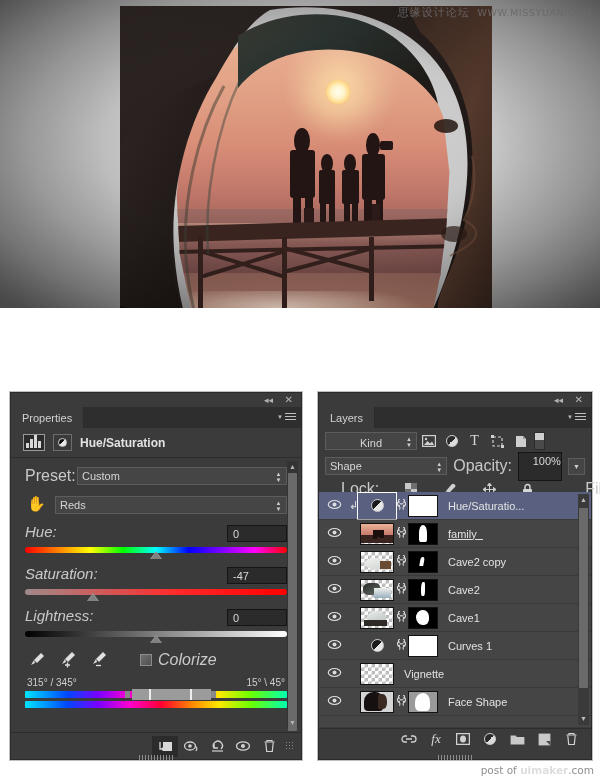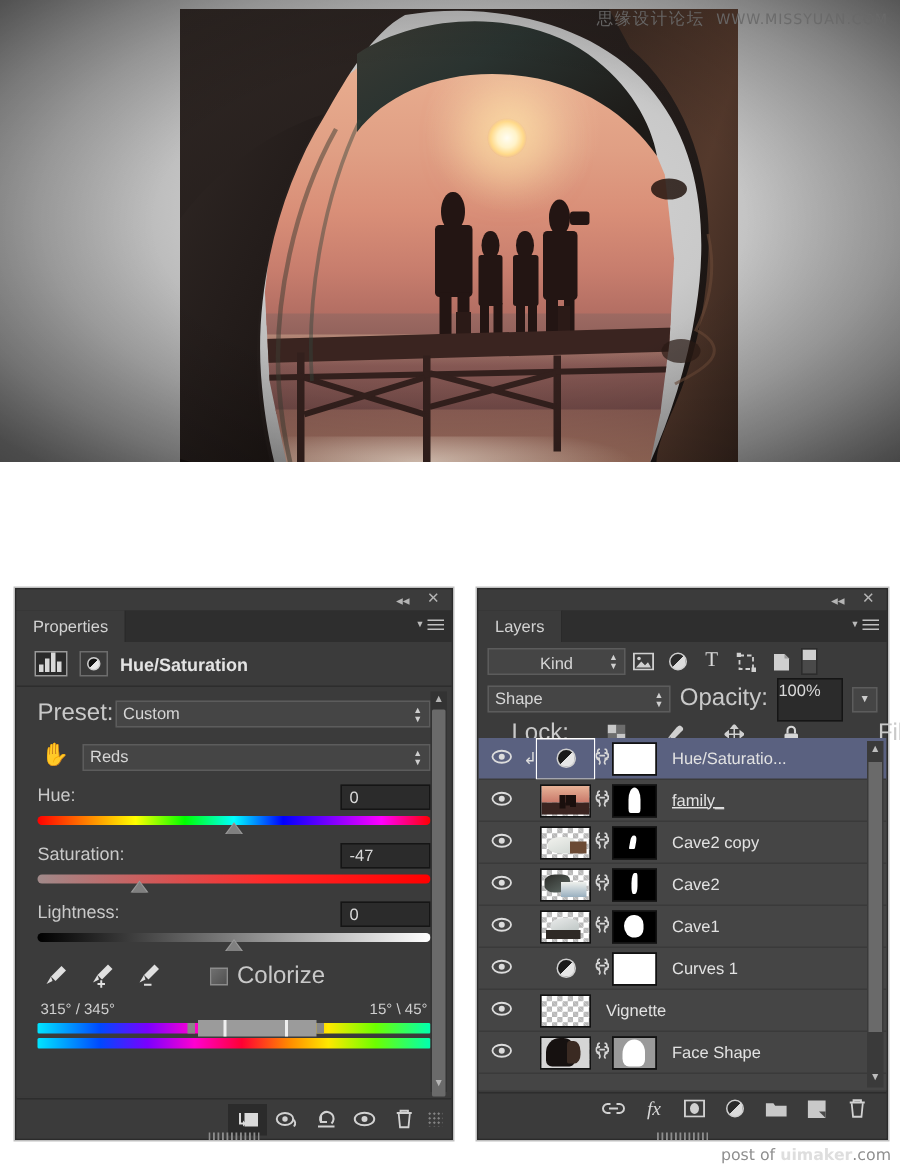--- a/index.html
+++ b/index.html
@@ -173,42 +173,42 @@
     position:relative;
   }
   .select .spin {
     position:absolute; right:4px; top:3px; width:7px; color:#cfcfcf; font-size:6px; line-height:6px; text-align:center;
   }
   .hand {
     width:24px; height:20px; margin-right:6px; position:relative; color:#cfcfcf;
     font-size:15px; line-height:20px; text-align:center;
   }
 
-  .sl-label { font-size:12px; color:#c9c9c9; margin-bottom:3px; }
+  .sl-label { font-size:15px; color:#c9c9c9; margin-bottom:3px;font-style:italic; }
   .sl-head { display:flex; justify-content:space-between; align-items:center; margin-bottom:4px;}
   .numbox {
     width:60px; height:17px; background:#2b2b2b; border:1px solid #151515;
     font-size:11px; color:#d8d8d8; padding:0 5px; line-height:16px;
   }
   .track { position:relative; height:6px; border-radius:3px; margin-bottom:12px; }
   .track.hue { background:linear-gradient(90deg,#ff0000,#ff8000,#ffff00,#00ff00,#00ffff,#0000ff,#8000ff,#ff00ff,#ff0000); }
   .track.sat { background:linear-gradient(90deg,#a08a8a,#ff2a2a 58%,#ff0000); }
   .track.lig { background:linear-gradient(90deg,#000000,#ffffff); }
   .knob {
     position:absolute; top:4px; width:0; height:0; margin-left:-6px;
     border-left:6px solid transparent; border-right:6px solid transparent;
     border-bottom:8px solid #9a9a9a;
   }
   .knob::after{
     content:""; position:absolute; left:-5px; top:1px;
     border-left:5px solid transparent; border-right:5px solid transparent;
     border-bottom:7px solid #808080;
   }
 
-  .drops { display:flex; gap:14px; margin:14px 0 8px 4px; }
+  .drops { display:flex; gap:14px; margin:14px 0 8px 4px;font-style:italic; }
   .drop { width:17px; height:18px; position:relative; }
   .colorize { display:flex; align-items:center; gap:6px; margin-left:18px; }
   .cbox { width:12px; height:12px; background:linear-gradient(135deg,#6f6f6f,#505050); border:1px solid #8c8c8c; }
 
   .hue-nums { display:flex; justify-content:space-between; font-size:10px; color:#cfcfcf; margin:4px 2px 3px 2px; }
   .hue-bar {
     height:7px; border-radius:1px; position:relative;
     background:linear-gradient(90deg,#00e5ff 0%,#0048ff 16%,#7a00ff 28%,#ff00d0 40%,#ff0033 52%,#ff8a00 64%,#ffe800 74%,#6dff00 86%,#00ffb0 100%);
   }
   .hue-bar.b2 { margin-top:3px; }
@@ -238,21 +238,21 @@
   }
   .kind {
     width:92px; height:18px; background:#454545; border:1px solid #5c5c5c;
     display:flex; align-items:center; gap:4px; padding:0 4px; font-size:11px; color:#d6d6d6; position:relative;flex-direction:column;
   }
   .ficon { width:23px; height:20px; display:flex; align-items:center; justify-content:center; color:#d0d0d0; }
   .toggle-sw { width:11px; height:18px; background:linear-gradient(180deg,#cfcfcf 0 45%,#4a4a4a 45% 100%); border:1px solid #2c2c2c; margin-left:2px;}
 
   .lay-mode { height:24px; display:flex; align-items:center; padding:0 6px; gap:6px; background:#3b3b3b;}
   .modesel { width:128px; height:18px; background:#454545; border:1px solid #5c5c5c; display:flex; align-items:center; padding:0 4px; font-size:11px; color:#d6d6d6; position:relative;}
-  .opc-val { width:46px; height:29px; background:#2b2b2b; border:1px solid #151515; font-size:11px; color:#d8d8d8; text-align:left; line-height:16px;}
+  .opc-val { width:46px; height:29px; background:#2b2b2b; border:1px solid #151515; font-size:11px; color:#d8d8d8; text-align:right; line-height:16px;}
   .caret { width:18px; height:17px; background:#454545; border:1px solid #5c5c5c; color:#ccc; font-size:7px; text-align:center; line-height:16px;}
 
   .lay-lock { height:23px; display:flex; align-items:center; padding:0 22px; gap:26px; background:#3b3b3b; border-bottom:1px solid #2a2a2a;}
   .lkico { width:15px; height:15px; display:flex; align-items:center; justify-content:center; color:#d0d0d0; font-size:12px;}
 
   .lay-list { position:absolute; left:0; right:0; top:99px; bottom:32px; background:#454545; overflow:hidden; }
   .lrow {
     height:28px; display:flex; align-items:center; border-bottom:1px solid #3a3a3a;
     background:#454545; position:relative; padding-left:2px;
   }

